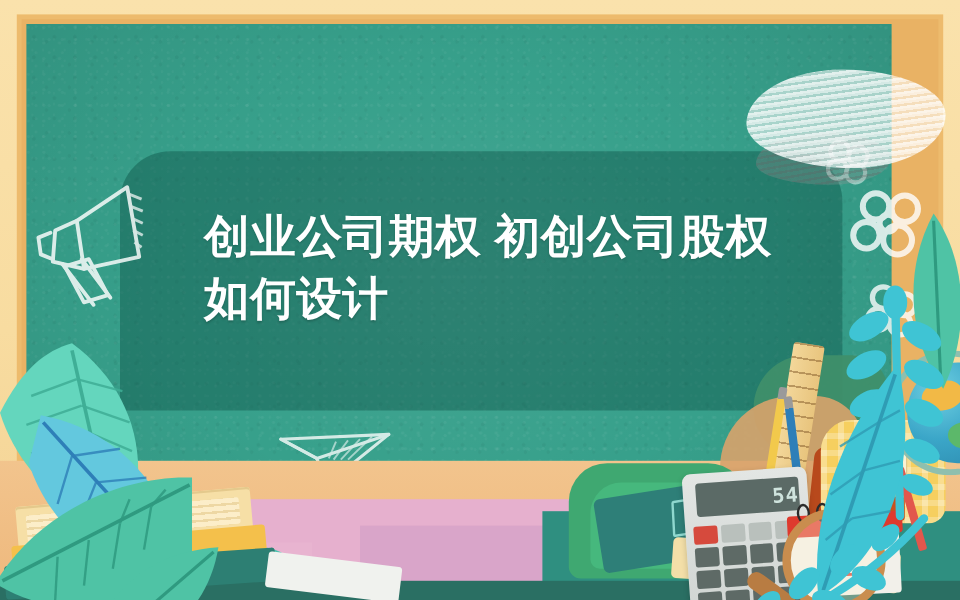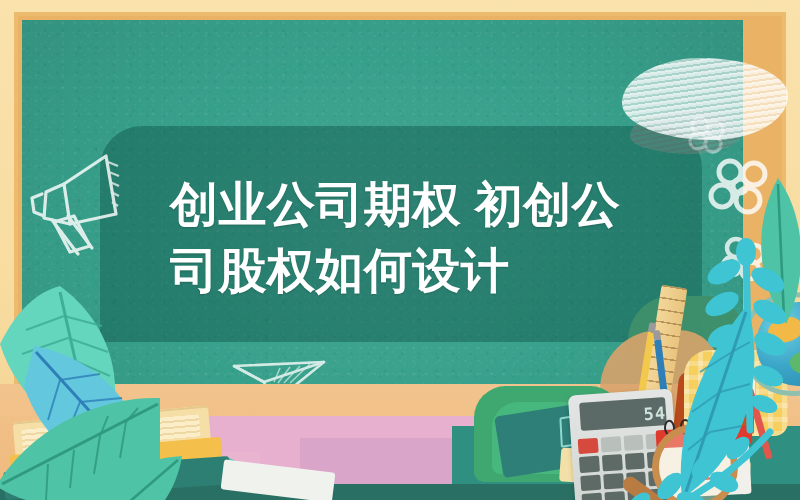--- a/index.html
+++ b/index.html
@@ -96,21 +96,21 @@
     background:repeating-linear-gradient(-10deg, rgba(120,120,120,.55) 0 2px, rgba(150,150,150,.33) 2px 5px);
     border-radius:50% 50% 44% 56% / 60% 50% 50% 40%;
     filter:blur(.6px);
   }
 
   
   .headline {
     position:absolute;
     left:170px; top:172px; width:474px;
     color:#ffffff;
-    font-size:48px;
+    font-size:38px;
     font-weight:bold;
     line-height:1.38;
     letter-spacing:.5px;
     text-shadow:0 1px 2px rgba(0,0,0,.18);
     white-space:pre-wrap;
   }
 
   
   .illus { position:absolute; inset:0; pointer-events:none; }
   .sh { position:absolute; }

